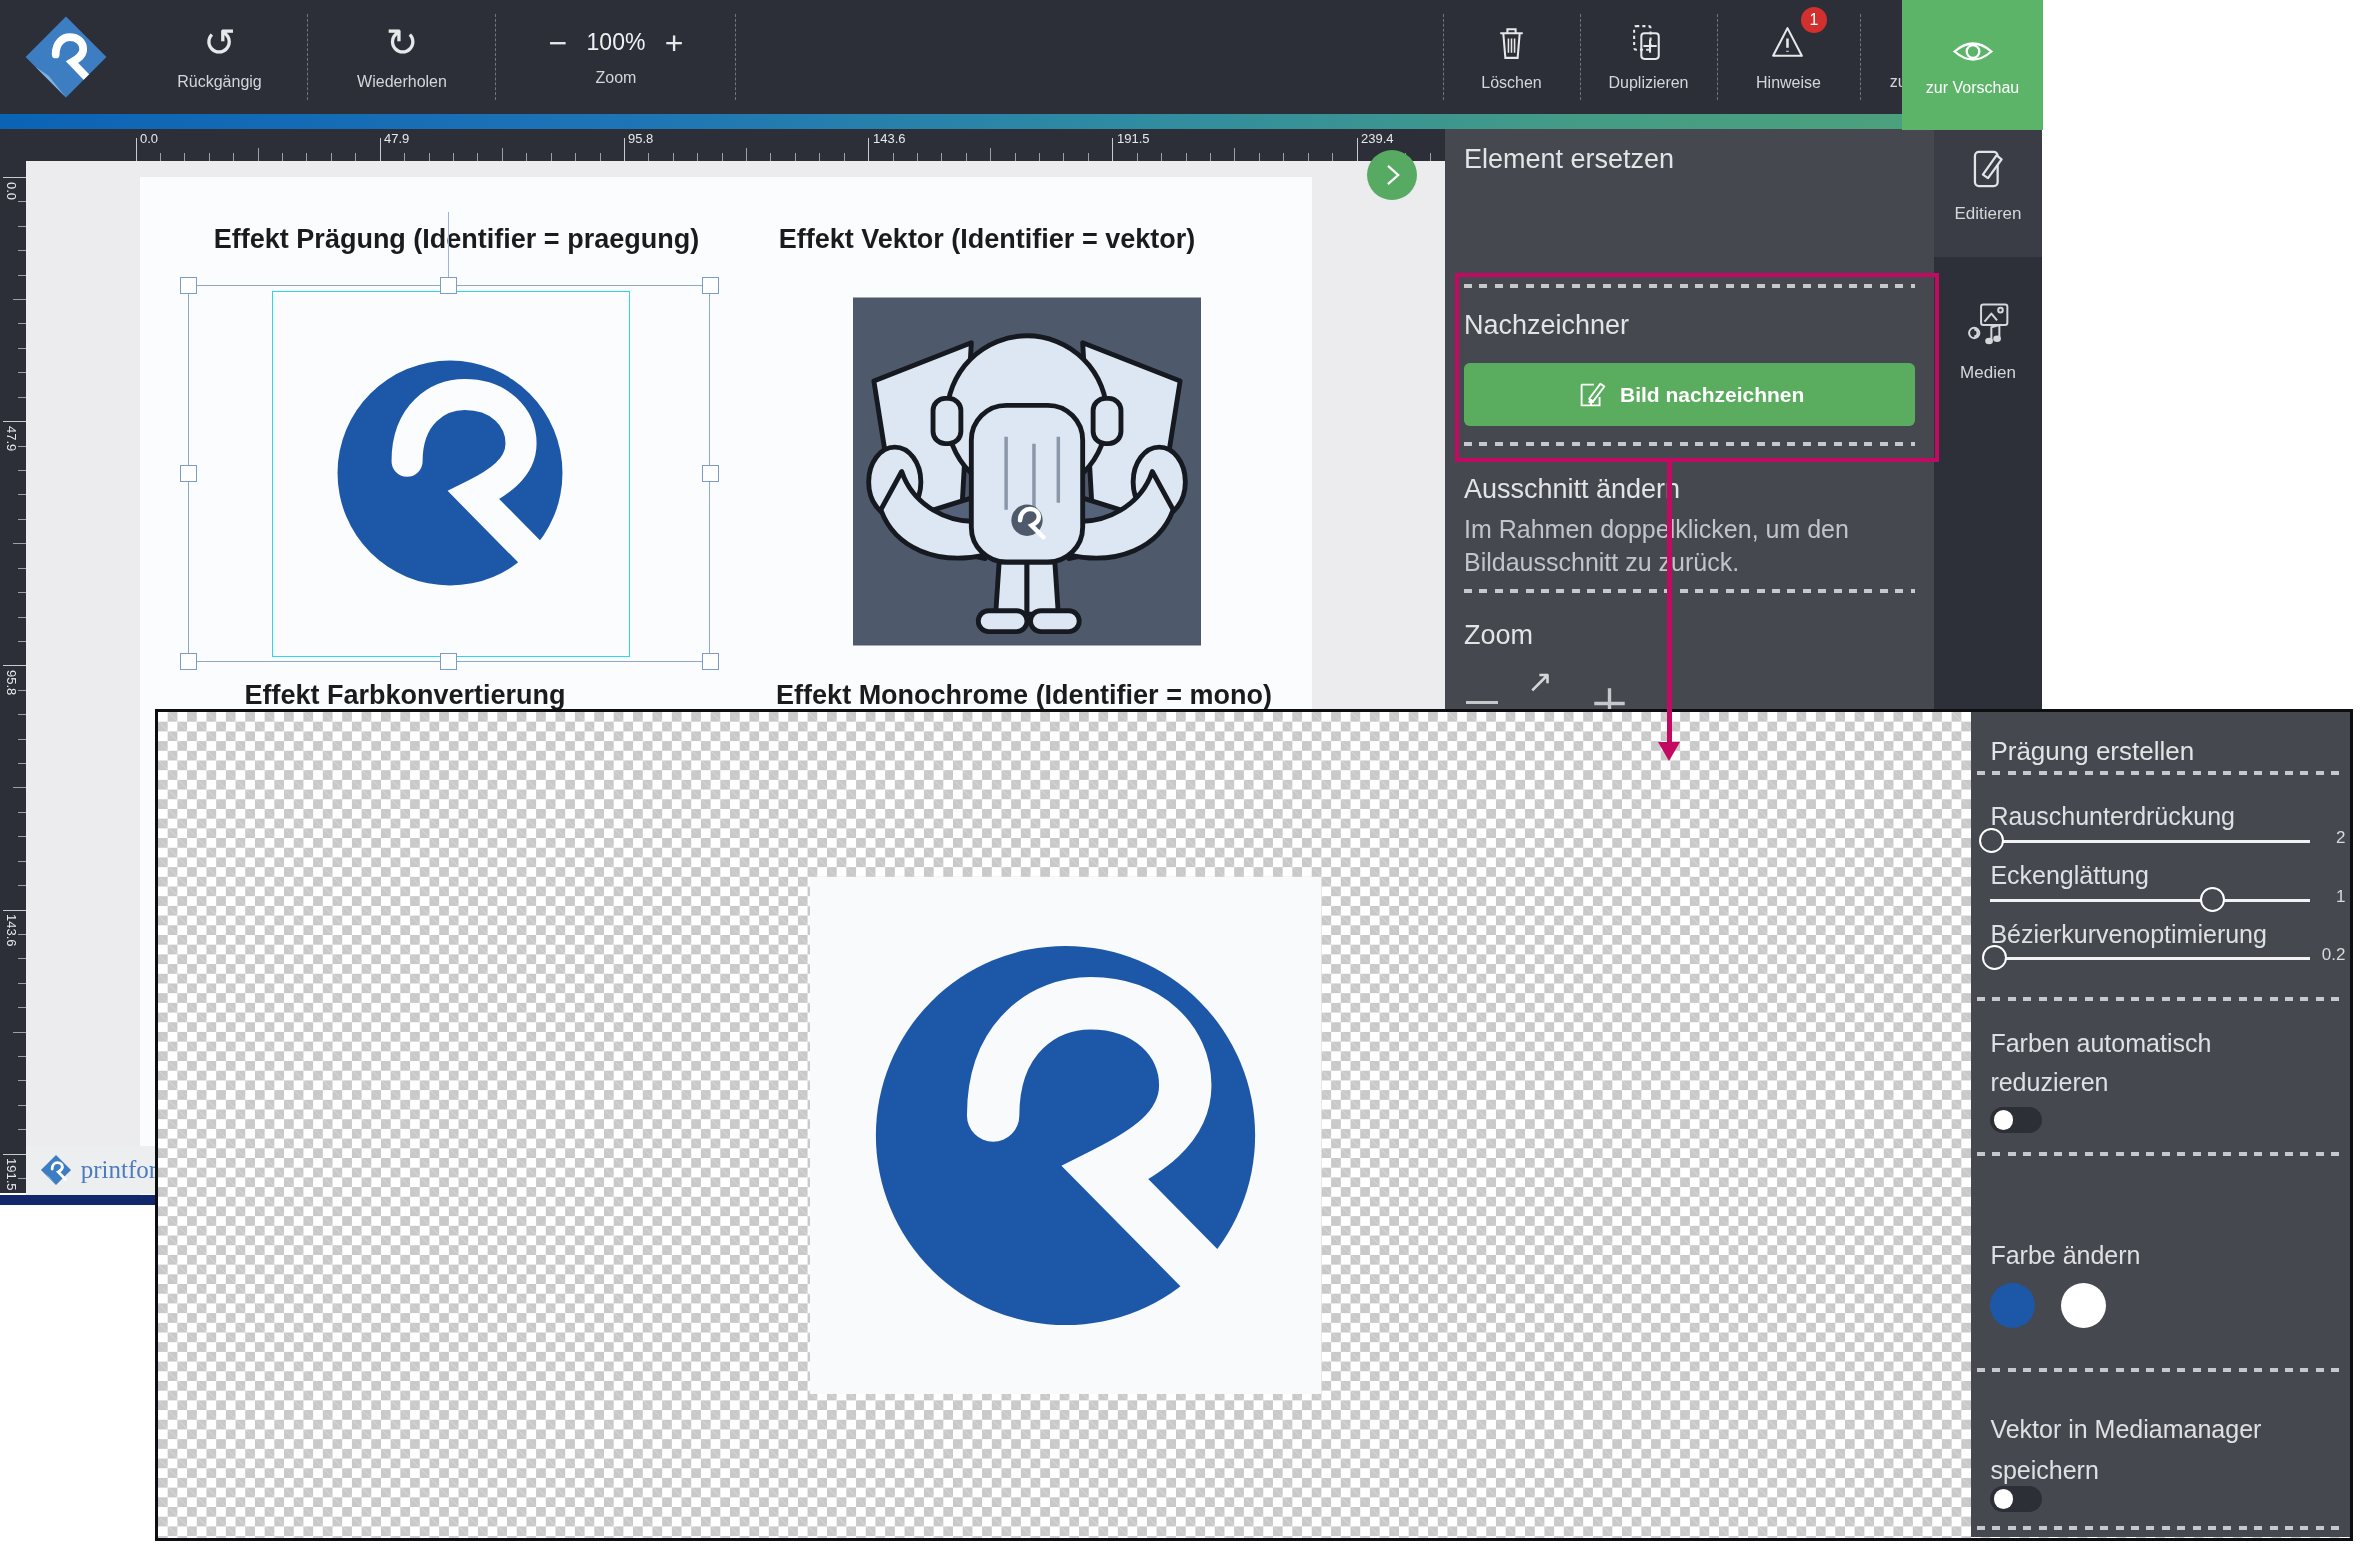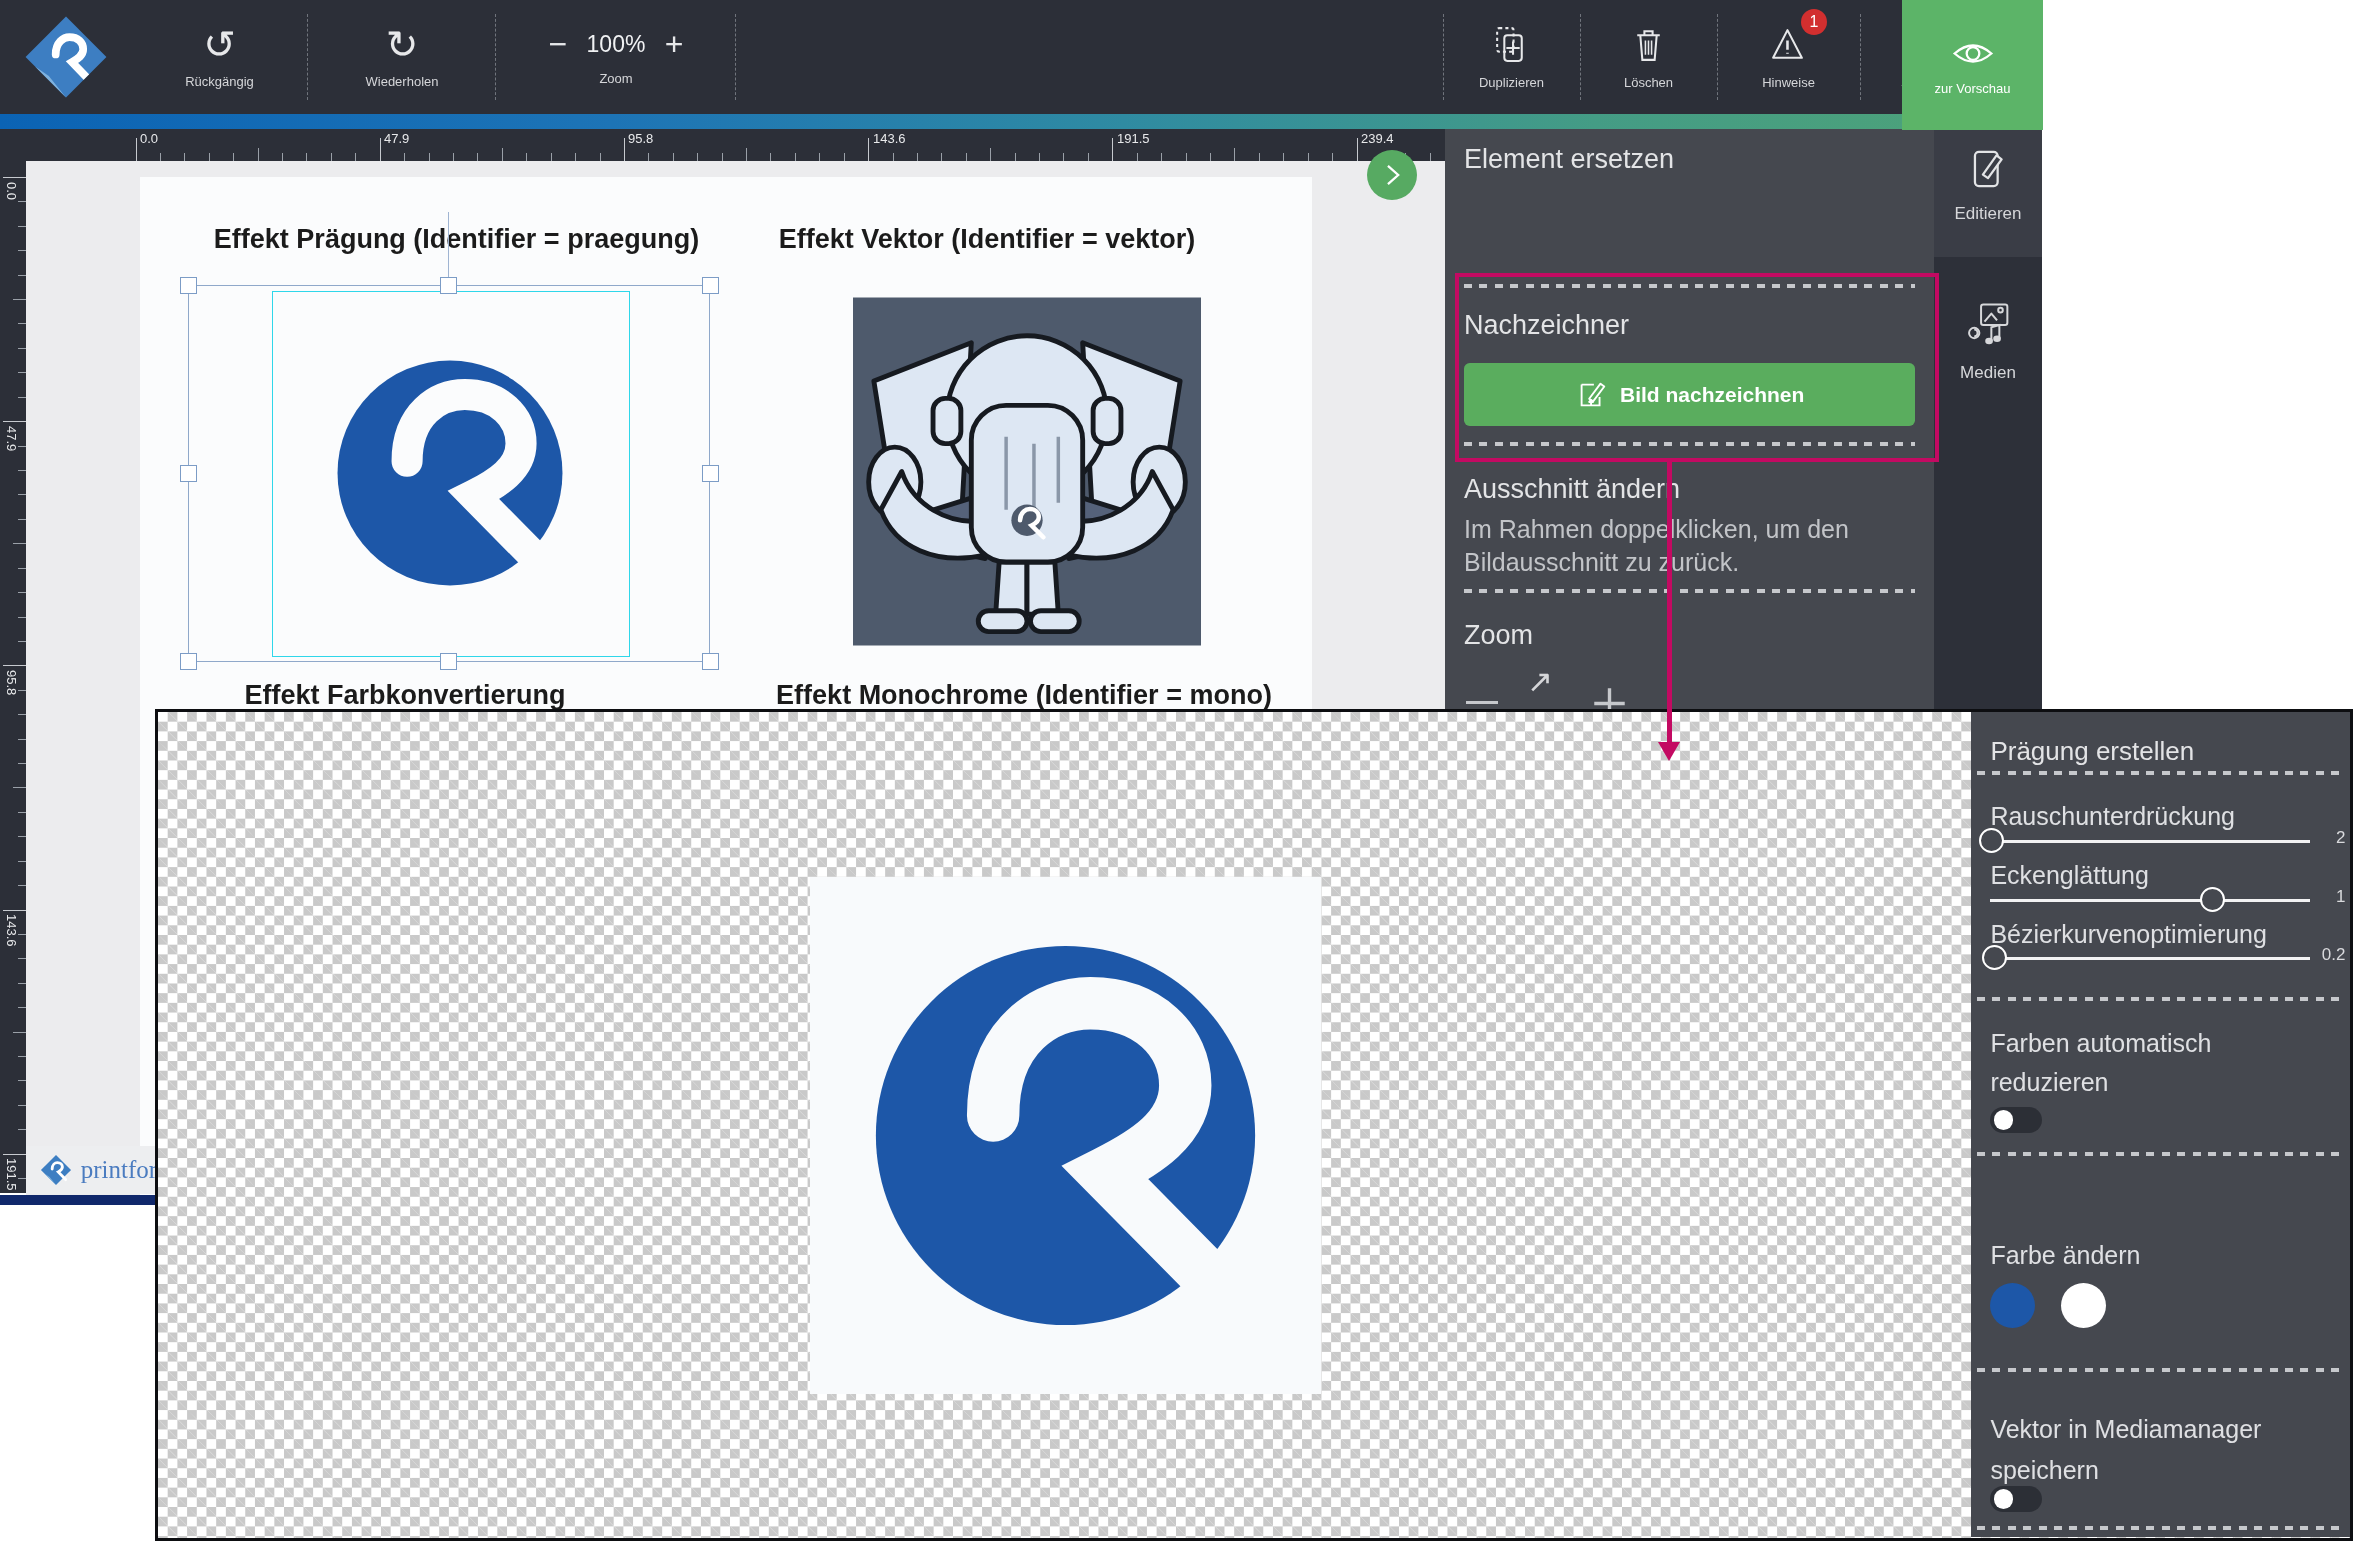--- a/index.html
+++ b/index.html
@@ -8,21 +8,21 @@
           font-family:"Liberation Sans", sans-serif; background:#ffffff; }
   .abs { position:absolute; }
 
   
   .toolbar { position:absolute; left:0; top:0; width:2043px; height:114px;
              background:#2c2f38; display:flex; align-items:stretch; z-index:2; }
   .tb-logo { width:131px; display:flex; align-items:center; justify-content:center; }
   .tb-item { display:flex; flex-direction:column; align-items:center; justify-content:center;
              gap:10.3px; color:#d5d6d9; position:relative; }
   .tb-item .tb-glyph { font-size:39px; line-height:39px; color:#e7e8ea; }
-  .tb-label { font-size:13px; color:#d5d6d9; white-space:nowrap; }
+  .tb-label { font-size:16px; color:#d5d6d9; white-space:nowrap; }
   .sep-r::after, .sep-l::before { content:''; position:absolute; top:13.7px; bottom:13.7px;
              border-right:1.1px dashed #70747c; }
   .sep-r::after { right:0; } .sep-l::before { left:0; }
   .w-undo{width:177px}.w-redo{width:188px}.w-zoom{width:240px}
   .w-dup{width:137px}.w-del{width:137px}.w-hint{width:143px}.w-back{width:183px}
   .tb-spacer { flex:1; }
   .zoomrow { display:flex; align-items:center; gap:19.4px; }
   .zbtn { font-size:32px; color:#e7e8ea; line-height:32px; cursor:pointer; }
   .zval { font-size:23px; color:#f0f1f3; }
   .tb-badge { position:absolute; top:-15px; right:-17px; width:26px; height:26px; border-radius:50%;
@@ -153,38 +153,38 @@
     </div>
     <div class="tb-item w-zoom sep-r">
       <div class="zoomrow">
         <span class="zbtn">−</span>
         <span class="zval">100%</span>
         <span class="zbtn">+</span>
       </div>
       <div class="tb-label">Zoom</div>
     </div>
     <div class="tb-spacer"></div>
+    <div class="tb-item w-del sep-l">
+      <span>
+        <svg width="41" height="41" viewBox="0 0 80 80" fill="none" stroke="#e7e8ea" stroke-width="4">
+          <path d="M18 22 h44 M32 22 v-8 h16 v8 M24 22 l4 48 h24 l4 -48"></path>
+          <path d="M34 32 v28 M40 32 v28 M46 32 v28" stroke-width="3"></path>
+        </svg>
+      </span>
+      <div class="tb-label">Löschen</div>
+    </div>
     <div class="tb-item w-dup sep-l">
       <span>
         <svg width="41" height="41" viewBox="0 0 80 80" fill="none" stroke="#e7e8ea" stroke-width="4">
           <rect x="12" y="8" width="32" height="46" rx="4" stroke-dasharray="6 6"></rect>
           <rect x="26" y="22" width="34" height="50" rx="6"></rect>
           <path d="M43 34 v26 M30 47 h26"></path>
         </svg>
       </span>
       <div class="tb-label">Duplizieren</div>
-    </div>
-    <div class="tb-item w-del sep-l">
-      <span>
-        <svg width="41" height="41" viewBox="0 0 80 80" fill="none" stroke="#e7e8ea" stroke-width="4">
-          <path d="M18 22 h44 M32 22 v-8 h16 v8 M24 22 l4 48 h24 l4 -48"></path>
-          <path d="M34 32 v28 M40 32 v28 M46 32 v28" stroke-width="3"></path>
-        </svg>
-      </span>
-      <div class="tb-label">Löschen</div>
     </div>
     <div class="tb-item w-hint sep-l">
       <span style="position:relative">
         <svg width="43" height="41" viewBox="0 0 80 80" fill="none" stroke="#e7e8ea" stroke-width="4">
           <path d="M38 12 L66 66 H10 Z" stroke-linejoin="round"></path>
           <path d="M38 32 v18 M38 56 v2" stroke-width="5"></path>
         </svg>
         <span class="tb-badge">1</span>
       </span>
       <div class="tb-label">Hinweise</div>

